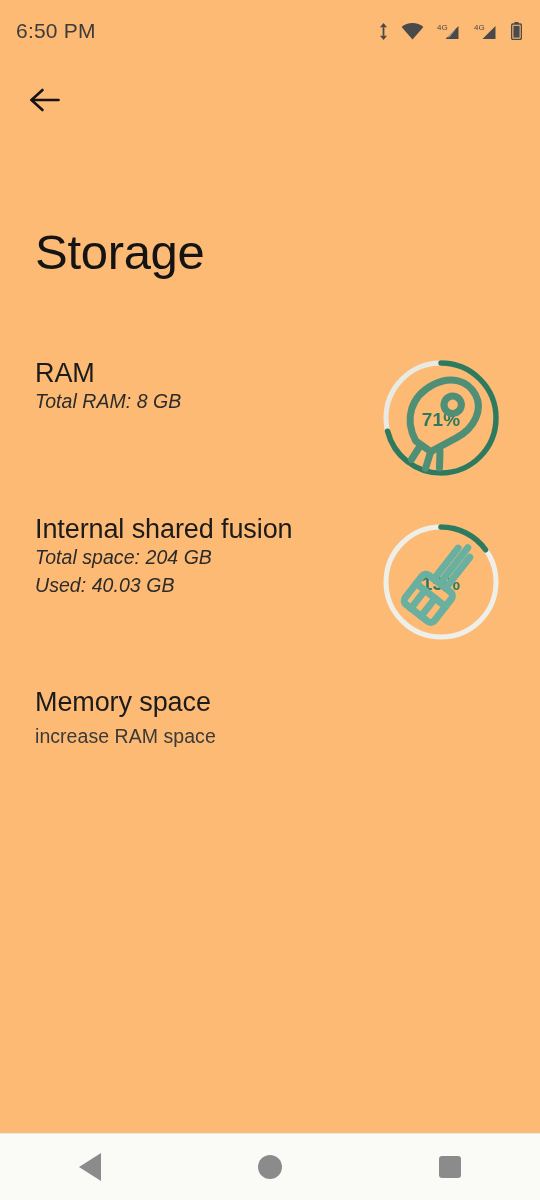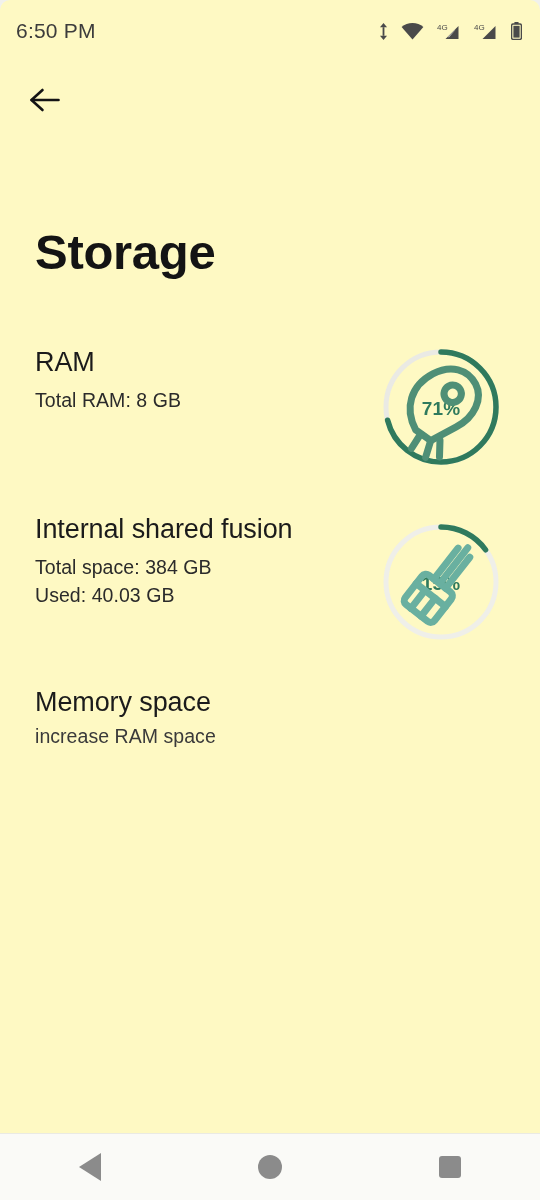--- a/index.html
+++ b/index.html
@@ -7,22 +7,21 @@
     width: 540px;
     height: 1200px;
     background: #f1f1ec;
     font-family: "Liberation Sans", sans-serif;
     overflow: hidden;
   }
   .phone {
     position: relative;
     width: 540px;
     height: 1200px;
-    background: #fef9c3;
-    border-radius: 10px;
+    background: #fdba74;
   }
 
   
   .status-bar {
     position: absolute;
     top: 0; left: 0;
     width: 540px;
     height: 62px;
     display: flex;
     align-items: center;
@@ -53,50 +52,51 @@
     justify-content: center;
     cursor: pointer;
   }
 
   
   .page-title {
     position: absolute;
     top: 228px;
     left: 35px;
     font-size: 49px;
-    font-weight: 700;
+    font-weight: 400;
     color: #141414;
     letter-spacing: -0.3px;
     line-height: 1;
   }
 
   
   .section {
     position: absolute;
     left: 0;
     width: 540px;
     display: flex;
     align-items: flex-start;
     justify-content: space-between;
     padding: 0 35px 0 35px;
   }
-  #section-ram { top: 345px; gap: 40px; }
+  #section-ram { top: 356px; gap: 40px; }
   #section-storage { top: 512px; }
   #section-memory-fusion { top: 685px; }
 
   .section-text { padding-top: 2px; }
   .section-heading {
     font-size: 27px;
     font-weight: 400;
     color: #1b1b1b;
     line-height: 1.12;
     letter-spacing: -0.1px;
   }
   .section-lines {
-    margin-top: 10px;
+    margin-top: 0;
+    font-style: italic;
   }
   .section-line {
     font-size: 19.5px;
     color: #2b2b2b;
     line-height: 1.42;
     letter-spacing: 0.05px;
   }
   .section-sub {
     margin-top: 8px;
     font-size: 19.5px;
@@ -264,21 +264,21 @@
         </span>
         <span class="ring-pct">71%</span>
       </div>
     </div>
   </div>
 
   <div class="section" id="section-storage">
     <div class="section-text">
       <div class="section-heading">Internal shared fusion</div>
       <div class="section-lines">
-        <div class="section-line">Total space: 384 GB</div>
+        <div class="section-line">Total space: 204 GB</div>
         <div class="section-line">Used: 40.03 GB</div>
       </div>
     </div>
 
     <div class="ring-wrap" id="ring-storage-wrap">
       <svg viewBox="0 0 124 124">
         <circle cx="62" cy="62" r="55" fill="none" stroke="#efefe9" stroke-width="5"></circle>
         <circle id="storage-arc" cx="62" cy="62" r="55" fill="none" stroke="#2f7a5d" stroke-width="5.5" stroke-linecap="round" transform="rotate(-90 62 62)" stroke-dasharray="51.83627878423159 293.7389131106457" stroke-dashoffset="0"></circle>
       </svg>
       <div class="ring-center">

